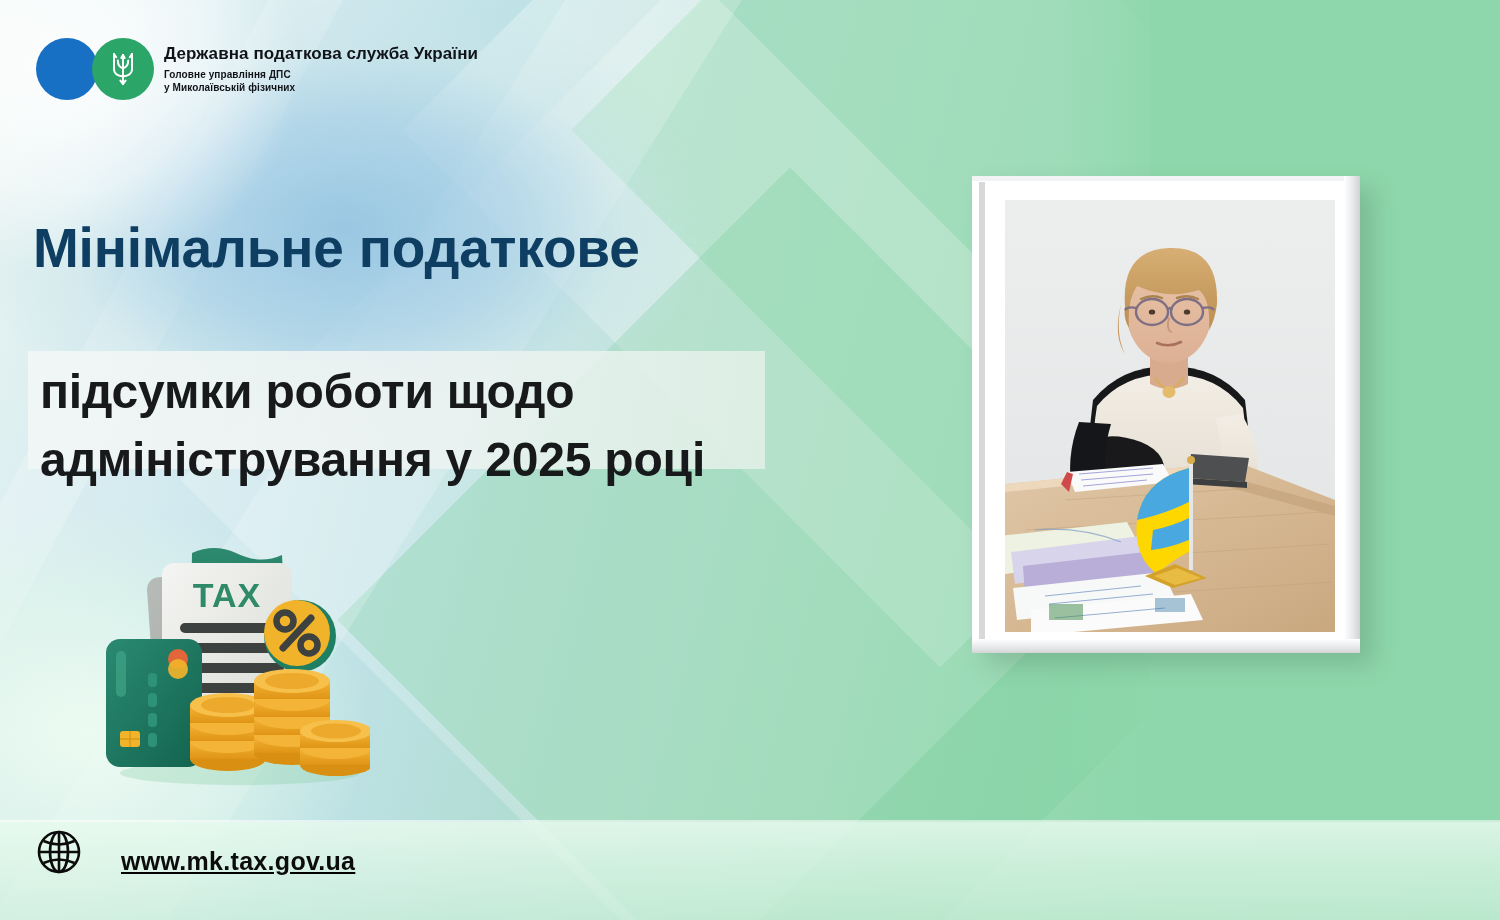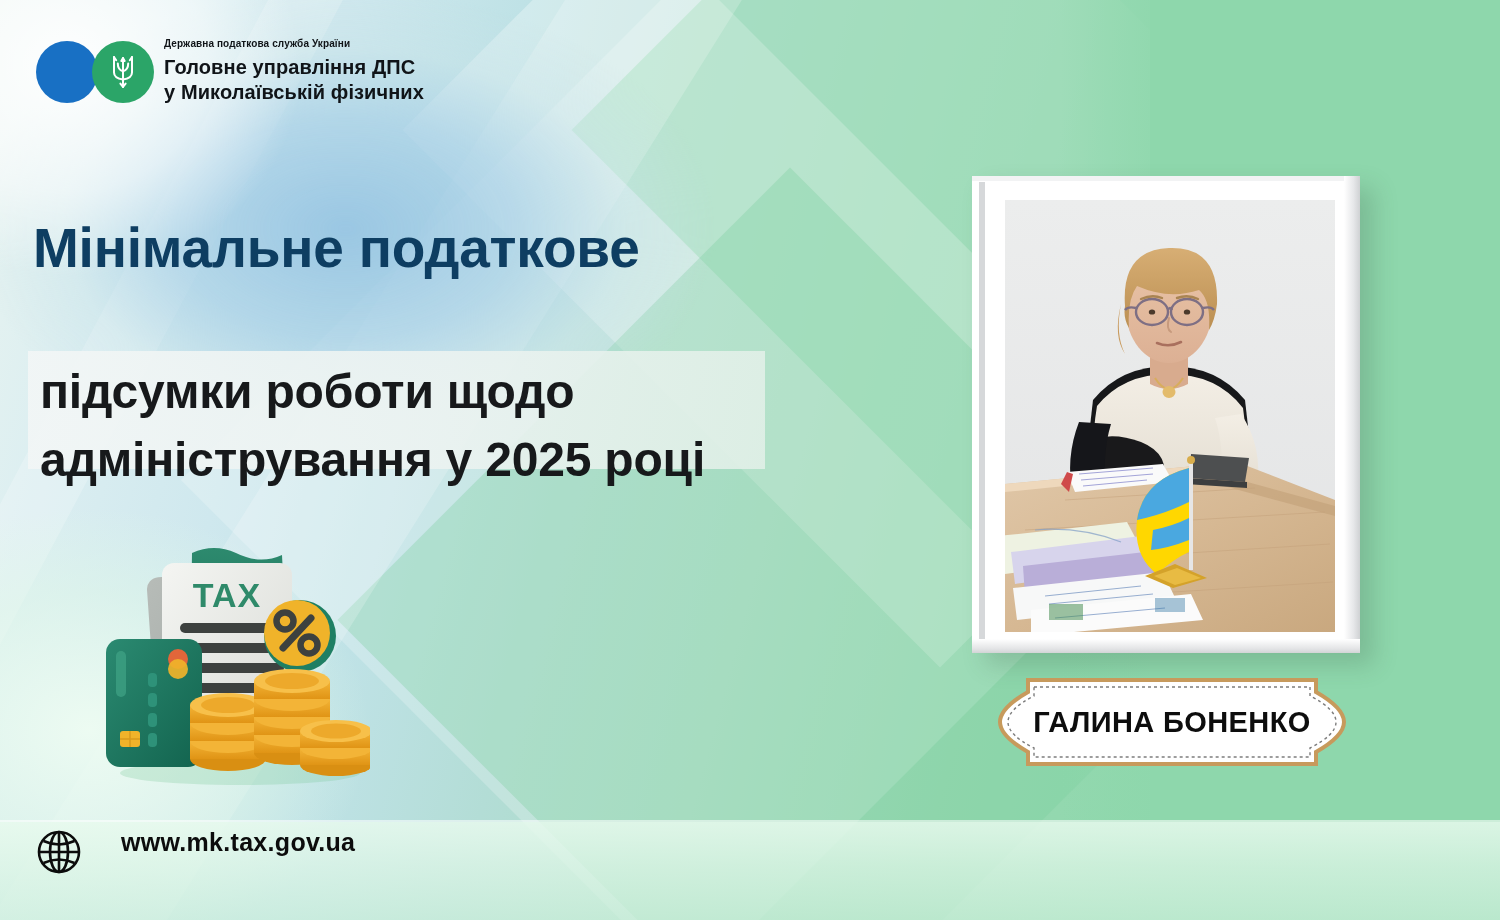--- a/index.html
+++ b/index.html
@@ -106,22 +106,22 @@
   }
 
   
   .logo-wrap{position:absolute;left:36px;top:38px;display:flex;align-items:center;gap:0;}
   .logo-circles{position:relative;width:118px;height:62px;flex:0 0 auto;}
   .circ{position:absolute;top:0;width:62px;height:62px;border-radius:50%;}
   .circ-blue{left:0;background:#1870c4;}
   .circ-green{left:56px;background:#2ba568;}
   .tryzub{position:absolute;left:56px;top:0;width:62px;height:62px;}
   .logo-text{margin-left:10px;line-height:1.28;}
-  .logo-l1{font-size:10px;font-weight:bold;color:#101418;letter-spacing:0.1px;white-space:nowrap;}
-  .logo-l2,.logo-l3{font-size:20px;font-weight:bold;color:#101418;letter-spacing:0.1px;white-space:nowrap;}
+  .logo-l1{font-size:17px;font-weight:bold;color:#101418;letter-spacing:0.1px;white-space:nowrap;}
+  .logo-l2,.logo-l3{font-size:10px;font-weight:bold;color:#101418;letter-spacing:0.1px;white-space:nowrap;}
   .logo-l2{margin-top:4px;}
 
   
   .title-top{
     position:absolute;left:33px;top:213px;width:820px;
     font-size:55px;font-weight:bold;line-height:1.30;
     color:#0e3e62;letter-spacing:-0.2px;
   }
   .title-hl{
     position:absolute;left:28px;top:351px;width:737px;height:118px;
@@ -156,21 +156,21 @@
   
   .plaque{position:absolute;left:998px;top:678px;width:348px;height:88px;}
   .plaque-label{
     position:absolute;left:0;top:0;width:348px;height:88px;
     display:flex;align-items:center;justify-content:center;
     font-size:29px;font-weight:bold;color:#0d0d0d;letter-spacing:0.4px;
     z-index:3;
   }
 
   
-  .footer{position:absolute;left:35px;top:828px;display:flex;align-items:flex-start;gap:38px;}
+  .footer{position:absolute;left:35px;top:828px;display:flex;align-items:flex-end;gap:38px;text-decoration:underline;}
   .globe{width:48px;height:48px;flex:0 0 auto;}
   .site-url{font-size:25px;font-weight:bold;color:#0c0c0c;letter-spacing:0.3px;}
 </style>
 </head>
 <body>
 
 <div id="canvas">
 
   <div class="bg-base"></div>
   <div class="shape corner-tri"></div>
@@ -436,31 +436,20 @@
         <circle cx="186" cy="260" r="4" fill="#d8ad4c"></circle>
         <path d="M184 268 q-46 12 -52 52 q-4 36 20 54 q18 -16 32 -22 z" fill="#ffd700"></path>
         <path d="M184 268 q-46 12 -52 52 q28 -6 52 -18 z" fill="#4aa8e0"></path>
         <path d="M148 330 q20 -4 36 -12 l0 22 q-20 8 -38 10 z" fill="#4aa8e0"></path>
         <path d="M170 364 l32 14 l-34 10 l-28 -12 z" fill="#d4a22a"></path>
         <path d="M172 368 l24 10 l-26 7 l-21 -9 z" fill="#e8bb43"></path>
       </svg>
     </div>
   </div>
 
-  <div class="plaque">
-    <svg viewBox="0 0 348 88" width="348" height="88">
-
-      <path d="M30 2 L318 2 L318 14 Q346 30 346 44 Q346 58 318 74 L318 86 L30 86 L30 74
-               Q2 58 2 44 Q2 30 30 14 Z" fill="#ffffff" stroke="#c79a5c" stroke-width="4"></path>
-
-      <path d="M36 9 L312 9 L312 18 Q338 31 338 44 Q338 57 312 70 L312 79 L36 79 L36 70
-               Q10 57 10 44 Q10 31 36 18 Z" fill="none" stroke="#7d7d7d" stroke-width="1.4" stroke-dasharray="3 3"></path>
-    </svg>
-    <div class="plaque-label">ГАЛИНА БОНЕНКО</div>
-  </div>
 
   <div class="footer">
     <svg class="globe" viewBox="0 0 48 48">
       <g fill="none" stroke="#0c0c0c" stroke-width="2.6">
         <circle cx="24" cy="24" r="20"></circle>
         <ellipse cx="24" cy="24" rx="9" ry="20"></ellipse>
         <line x1="4" y1="24" x2="44" y2="24"></line>
         <path d="M8.5 13 Q24 20 39.5 13"></path>
         <path d="M8.5 35 Q24 28 39.5 35"></path>
         <line x1="24" y1="4" x2="24" y2="44"></line>

